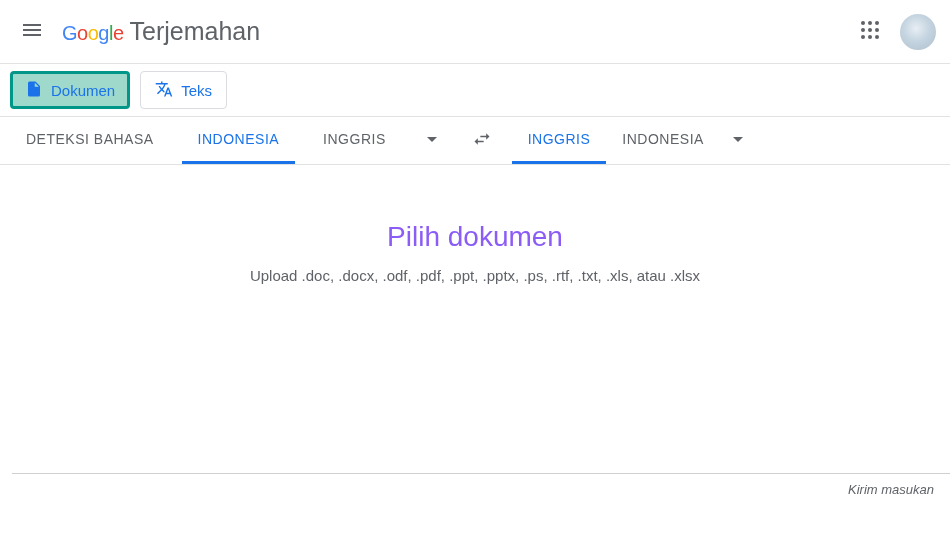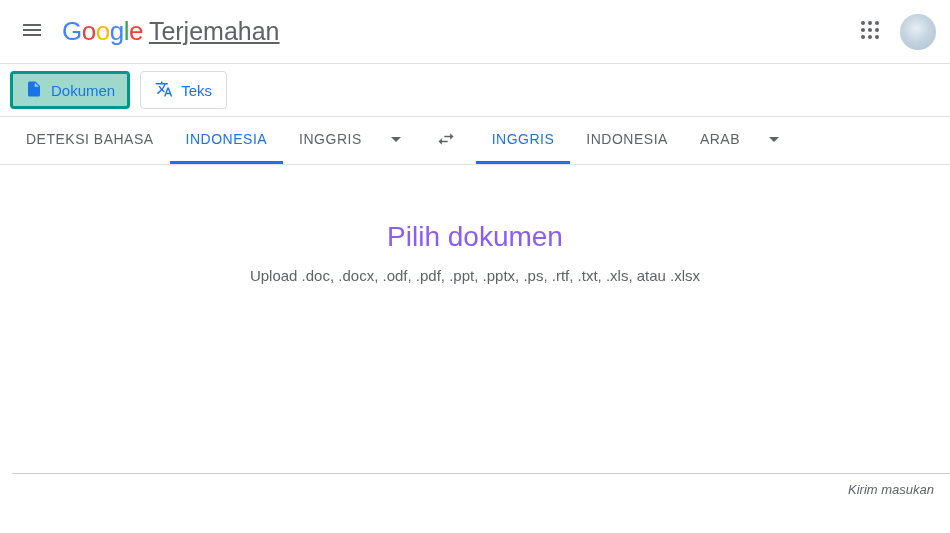--- a/index.html
+++ b/index.html
@@ -7,24 +7,24 @@
 
     
     .header {
       height: 63px;
       display: flex;
       align-items: center;
       padding: 0 14px 0 20px;
     }
     .hamburger { width: 24px; height: 24px; cursor: pointer; color: #5f6368; }
     .logo-wrap { display: flex; align-items: baseline; margin-left: 18px; }
-    .logo-google { font-size: 26px; font-weight: 500; letter-spacing: -0.5px; }
+    .logo-google { font-size: 20px; font-weight: 500; letter-spacing: -0.5px; }
     .g1 { color:#4285F4; } .g2 { color:#EA4335; } .g3 { color:#FBBC05; }
     .g4 { color:#4285F4; } .g5 { color:#34A853; } .g6 { color:#EA4335; }
-    .logo-product { font-size: 25px; color:#5f6368; margin-left: 6px; font-weight: 400; text-decoration: underline; }
+    .logo-product { font-size: 25px; color:#5f6368; margin-left: 6px; font-weight: 400; }
     .header-spacer { flex: 1; }
     .apps-grid { width: 24px; height: 24px; color:#5f6368; margin-right: 18px; cursor: pointer; }
     .avatar { width: 36px; height: 36px; border-radius: 50%; background: radial-gradient(circle at 45% 40%, #e8eef4 0%, #c4d4e0 45%, #aebfcc 100%); cursor: pointer; }
 
     
     .modes-row {
       height: 54px;
       display: flex;
       align-items: center;
       padding-left: 10px;
@@ -66,21 +66,21 @@
       align-items: center;
       font-size: 14px;
       letter-spacing: 0.5px;
       color:#5f6368;
       cursor: pointer;
       border-bottom: 3px solid transparent;
     }
     .lang-tab.active { color:#1a73e8; border-bottom-color:#1a73e8; font-weight: 500; }
     .chevron { width: 24px; height: 24px; color:#5f6368; margin: 0 6px; cursor: pointer; }
     .swap { width: 20px; height: 20px; color:#5f6368; margin: 0 20px 0 22px; cursor: pointer; }
-    .lang-left-pad { padding-left: 10px; }
+    .lang-left-pad { padding-left: 10px; gap: 12px; }
 
     
     .main {
       display: flex;
       flex-direction: column;
       align-items: center;
       padding-top: 56px;
     }
     .doc-title { font-size: 28px; color:#8b5cf6; font-weight: 400; }
     .doc-subtitle { font-size: 15px; color:#5f6368; margin-top: 14px; text-align: center; }
@@ -171,21 +171,20 @@
     </span>
   </div>
   <span>
     <svg class="swap" viewBox="0 0 24 24">
         <path fill="currentColor" d="M6.99 11L3 15l3.99 4v-3H14v-2H6.99v-3zM21 9l-3.99-4v3H10v2h7.01v3L21 9z"></path>
       </svg>
   </span>
   <div class="lang-group">
     <div class="lang-tab active">INGGRIS</div>
     <div class="lang-tab">INDONESIA</div>
-    <div class="lang-tab">ARAB</div>
     <span>
       <svg class="chevron" viewBox="0 0 24 24">
           <path fill="currentColor" d="M7 10l5 5 5-5z"></path>
         </svg>
     </span>
   </div>
 </div>
 
 <div class="main">
   <div class="doc-title">Pilih dokumen</div>

